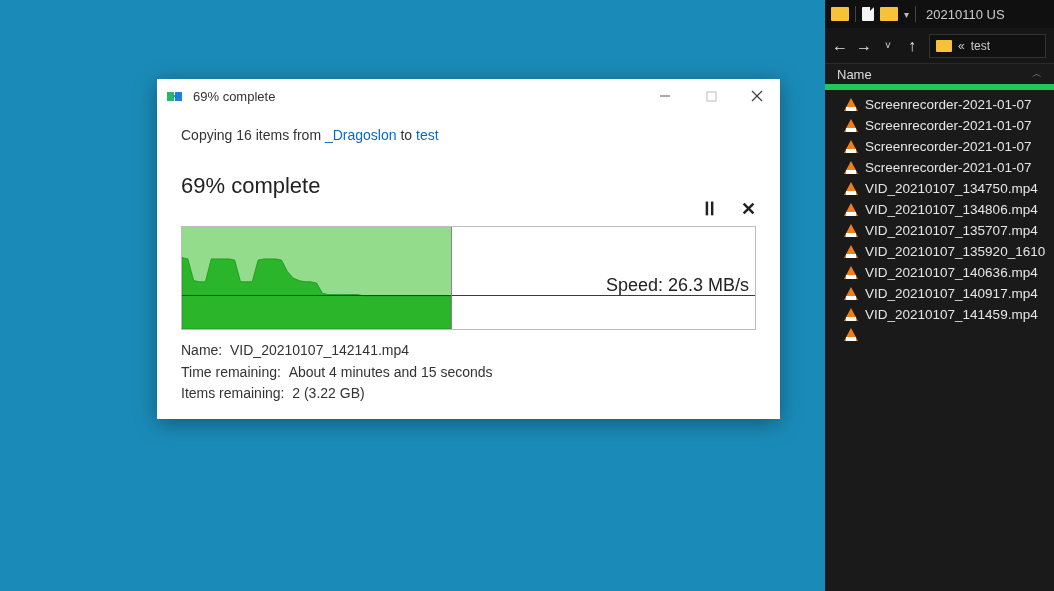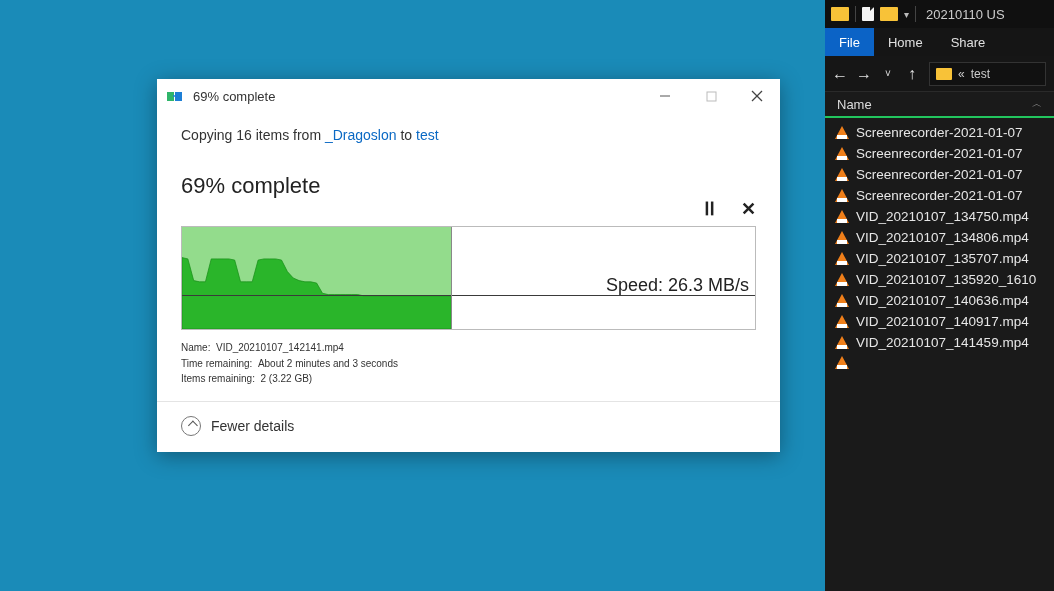--- a/index.html
+++ b/index.html
@@ -98,21 +98,21 @@
   }
   .speed-label {
     position: absolute;
     right: 6px;
     font-size: 18px;
     color: #222;
     background: transparent;
   }
 
   .details {
-    font-size: 10px;
+    font-size: 14px;
     color: #333;
     line-height: 1.55;
     margin-bottom: 6px;
   }
 
   .dialog-footer {
     border-top: 1px solid #e4e4e4;
     padding: 14px 24px 16px 24px;
     display: flex;
     align-items: center;
@@ -231,29 +231,30 @@
   .addr .qat-icon { width: 16px; height: 12px; flex-shrink: 0;}
   .addr-text { color: #ccc; font-size: 12px; }
 
   .col-header {
     height: 26px;
     display: flex;
     align-items: center;
     padding: 0 12px;
     font-size: 13px;
     color: #ddd;
-    border-bottom: 2px solid #22c55e;
+    border-bottom: 6px solid #22c55e;
     justify-content: space-between;
   }
   .col-header .caret { font-size: 10px; color:#aaa; }
 
   .file-list {
     flex: 1;
     overflow: hidden;
     padding-top: 4px;
+    padding-left: 9px;
   }
   .file-row {
     display: flex;
     align-items: center;
     gap: 7px;
     padding: 3px 10px;
     font-size: 13.5px;
     color: #e6e6e6;
     white-space: nowrap;
     cursor: default;
@@ -327,47 +328,38 @@
       <svg class="graph-curve" id="graph-curve" preserveAspectRatio="none" viewBox="0 0 546 102" width="47%" height="100%">
           <path d="M0,102 L0.0,30.6 L11.9,31.9 L23.7,53.6 L35.6,54.8 L47.5,54.8 L59.3,31.9 L71.2,31.9 L83.1,31.9 L95.0,31.9 L106.8,33.1 L118.7,54.8 L130.6,54.8 L142.4,54.8 L154.3,33.1 L166.2,31.9 L178.0,31.9 L189.9,31.9 L201.8,33.1 L213.7,44.6 L225.5,51.0 L237.4,53.6 L249.3,54.8 L261.1,54.8 L273.0,56.1 L284.9,66.3 L296.7,67.6 L308.6,67.6 L320.5,67.6 L332.3,67.6 L344.2,67.6 L356.1,67.6 L368.0,68.8 L379.8,68.8 L391.7,68.8 L403.6,68.8 L415.4,68.8 L427.3,68.8 L439.2,68.8 L451.0,68.8 L462.9,68.8 L474.8,68.8 L486.7,68.8 L498.5,68.8 L510.4,68.8 L522.3,68.8 L534.1,68.8 L546.0,68.8 L546,102 Z" fill="#2ab52a" stroke="#1a8f1a" stroke-width="1"></path>
         </svg>
       <div class="graph-midline" id="graph-midline" style="top: 68.4675px;"></div>
       <div class="graph-rightline" id="graph-rightline" style="left: 47%;"></div>
       <div class="speed-label" id="speed-label" style="top: 48.4675px;">Speed: 26.3 MB/s</div>
     </div>
 
     <div class="details">
       <div><span>Name:</span>&nbsp;&nbsp;<span>VID_20210107_142141.mp4</span></div>
-      <div><span>Time remaining:</span>&nbsp;&nbsp;<span>About 2 minutes and 3 seconds</span></div>
+      <div><span>Time remaining:</span>&nbsp;&nbsp;<span>About 4 minutes and 15 seconds</span></div>
       <div><span>Items remaining:</span>&nbsp;&nbsp;<span>2 (3.22 GB)</span></div>
     </div>
   </div>
 
-  <div class="dialog-footer">
-    <span class="chev-circle"></span>
-    <span>Fewer details</span>
-  </div>
 </div>
 
 <div class="explorer">
   <div class="qat">
     <span class="qat-icon"></span>
     <span class="qat-sep"></span>
     <span class="qat-doc"></span>
     <span class="qat-icon"></span>
     <span class="qat-caret">▾</span>
     <span class="qat-sep"></span>
     <span class="qat-title">20210110 US</span>
   </div>
 
-  <div class="ribbon-tabs">
-    <div class="rtab file">File</div>
-    <div class="rtab">Home</div>
-    <div class="rtab">Share</div>
-  </div>
 
   <div class="navbar">
     <span class="nav-arrow">←</span>
     <span class="nav-arrow">→</span>
     <span class="nav-arrow" style="font-size:10px;">˅</span>
     <span class="nav-arrow">↑</span>
     <div class="addr">
       <span class="qat-icon"></span>
       <span class="addr-text">«</span>
       <span class="addr-text">test</span>

